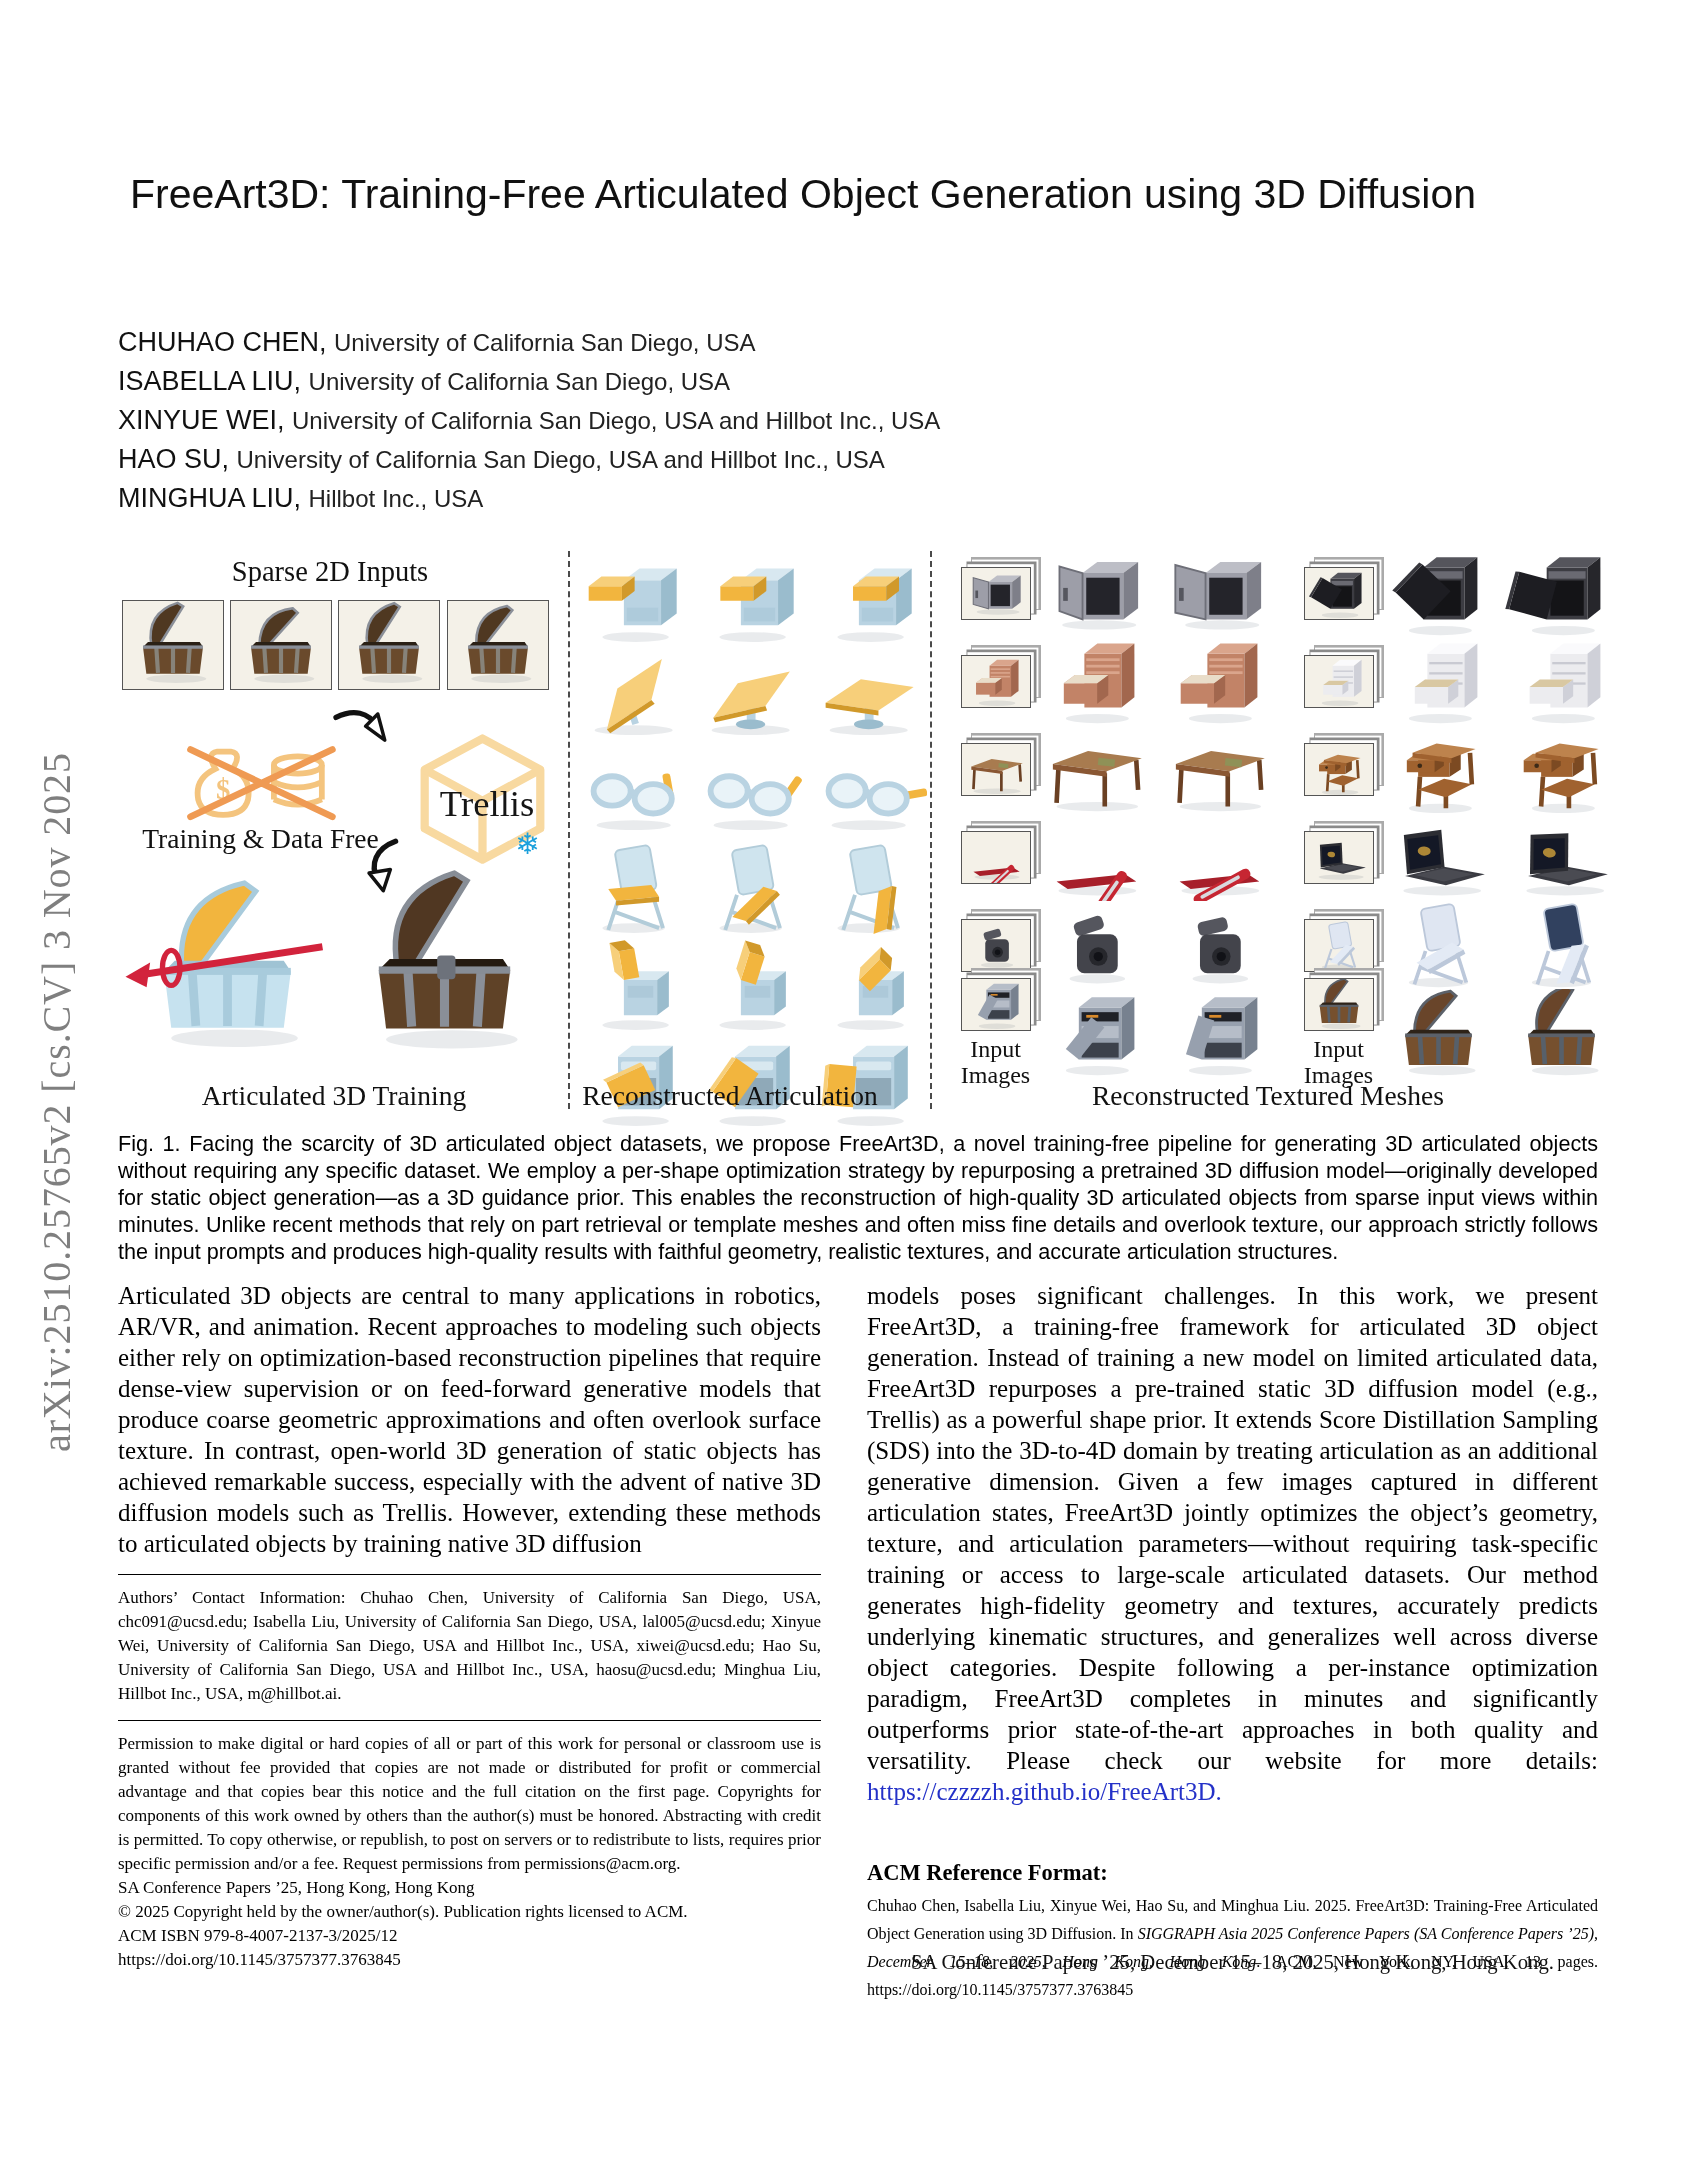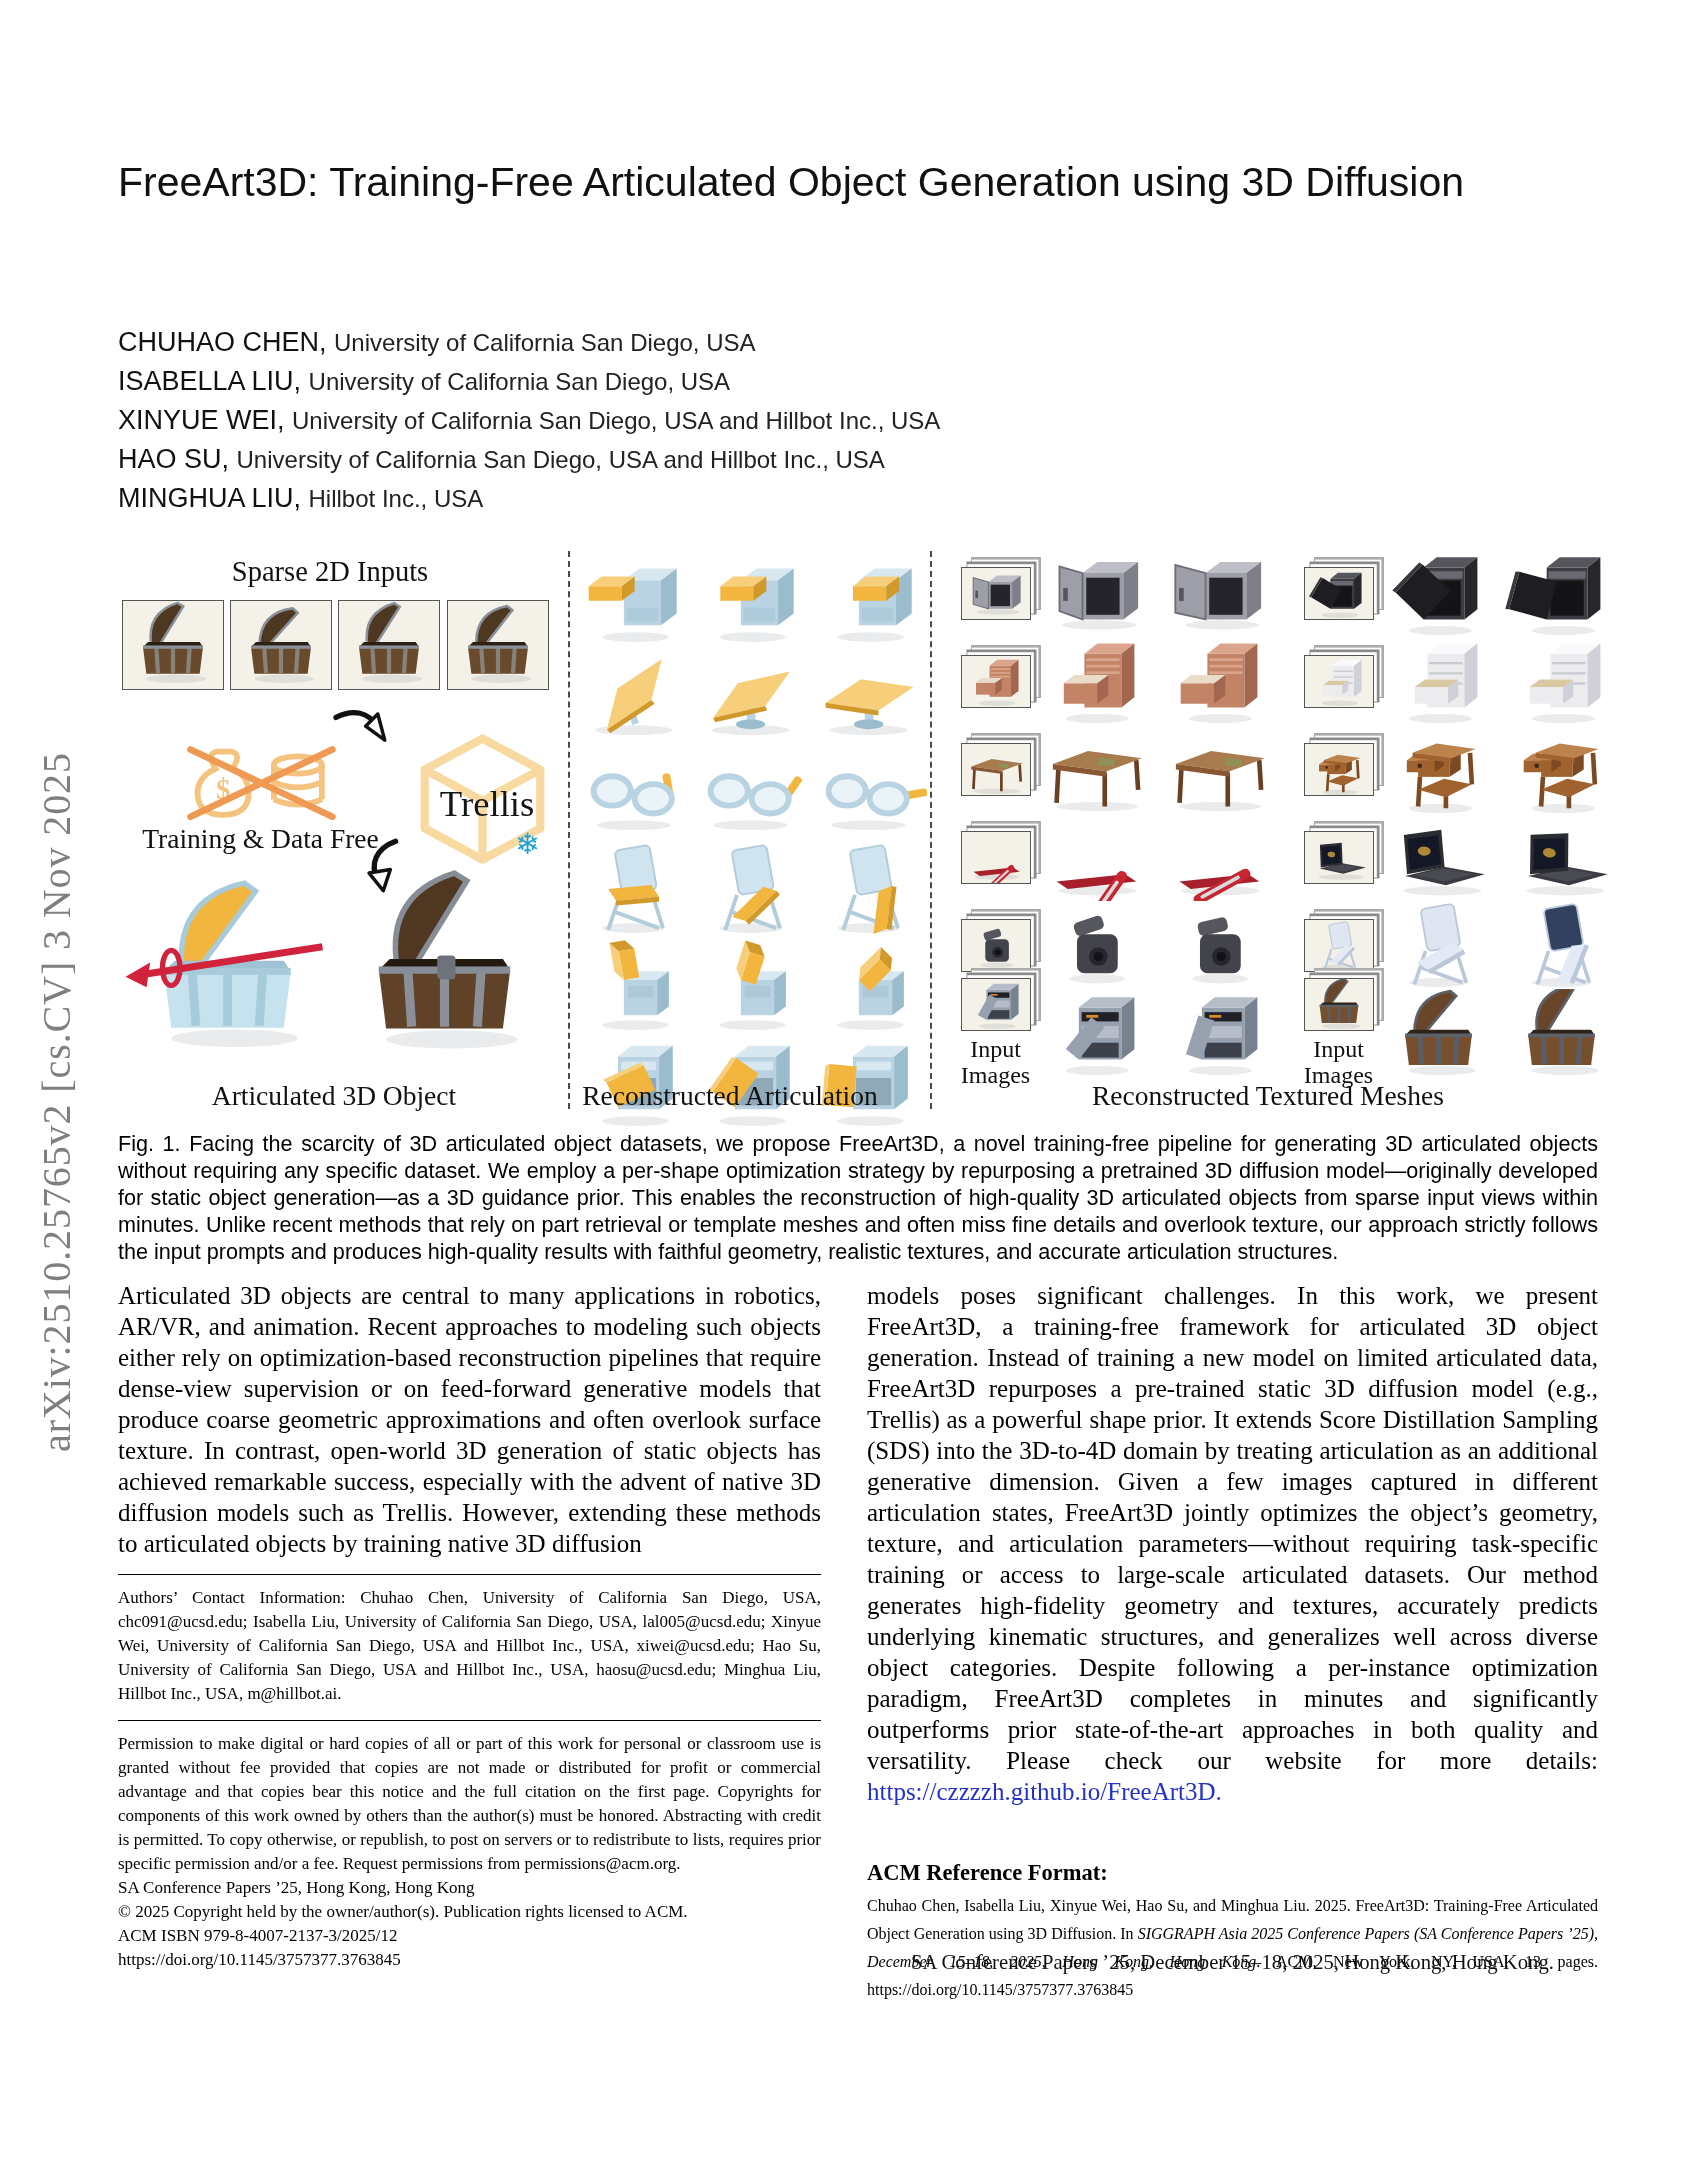--- a/index.html
+++ b/index.html
@@ -73,21 +73,21 @@
   .acm-ref-header{font-size:22.5px;font-weight:bold;margin-bottom:5.5px;}
   .acm-ref-text{font-size:16px;line-height:28px;text-align:justify;}
   .acm-ref-text i{font-style:italic;}
   #running-footer{left:867px;top:1951px;width:731px;text-align:center;font-size:20.7px;color:#111;}
 </style>
 </head>
 <body>
 
 <div id="arxiv-watermark" class="abs">arXiv:2510.25765v2  [cs.CV]  3 Nov 2025</div>
 
-<h1 id="paper-title" class="abs" style="margin:0;">FreeArt3D: Training-Free Articulated Object Generation using 3D Diffusion</h1>
+<h1 id="paper-title" class="abs" style="margin:12px;">FreeArt3D: Training-Free Articulated Object Generation using 3D Diffusion</h1>
 
 <div id="authors-block" class="abs">
     <div class="author-line"><span class="author-name">CHUHAO CHEN, </span><span class="author-aff">University of California San Diego, USA</span></div>
     <div class="author-line"><span class="author-name">ISABELLA LIU, </span><span class="author-aff">University of California San Diego, USA</span></div>
     <div class="author-line"><span class="author-name">XINYUE WEI, </span><span class="author-aff">University of California San Diego, USA and Hillbot Inc., USA</span></div>
     <div class="author-line"><span class="author-name">HAO SU, </span><span class="author-aff">University of California San Diego, USA and Hillbot Inc., USA</span></div>
     <div class="author-line"><span class="author-name">MINGHUA LIU, </span><span class="author-aff">Hillbot Inc., USA</span></div>
   </div>
 
 <div id="teaser-figure" class="abs">
@@ -175,21 +175,21 @@
           <ellipse cx="64" cy="88" rx="36" ry="5" fill="rgba(40,60,80,0.10)"></ellipse>
           <g transform="rotate(-58.4 34 48)">
             <path d="M34,48 Q64,22 94,48 L94,56 L34,56 Z" fill="#503722" stroke="#878d96" stroke-width="3"></path>
           </g>
           <polygon points="30,44 92,44 96,50 24,50" fill="#241a10"></polygon>
           <polygon points="24,50 96,50 92,82 28,82" fill="#5f4227"></polygon>
           <path d="M40,51 L42,81 M60,51 L60,81 M80,51 L78,81" stroke="#8a8f98" stroke-width="5" fill="none"></path>
           <rect x="24" y="48" width="72" height="4" fill="#878d96"></rect>
           <rect x="56" y="42" width="10" height="13" rx="2" fill="#6d727b"></rect>
         </svg></div>
-    <div id="left-caption" class="panel-caption">Articulated 3D Object</div>
+    <div id="left-caption" class="panel-caption">Articulated 3D Training</div>
   </div>
 
   <div id="sep-1" class="fig-sep"></div>
 
   <div id="middle-grid">
       <div class="cell" title="storage cabinet with sliding drawer"><svg viewBox="0 0 120 95" preserveAspectRatio="xMidYMid meet">
           <ellipse cx="62" cy="88" rx="34" ry="5" fill="rgba(40,60,80,0.10)"></ellipse>
           <polygon points="50,30 88,30 88,76 50,76" fill="#b9d3e2"></polygon>
           <polygon points="50,30 66,18 104,18 88,30" fill="#d8e8f0"></polygon>
           <polygon points="88,30 104,18 104,64 88,76" fill="#9abccd"></polygon>

